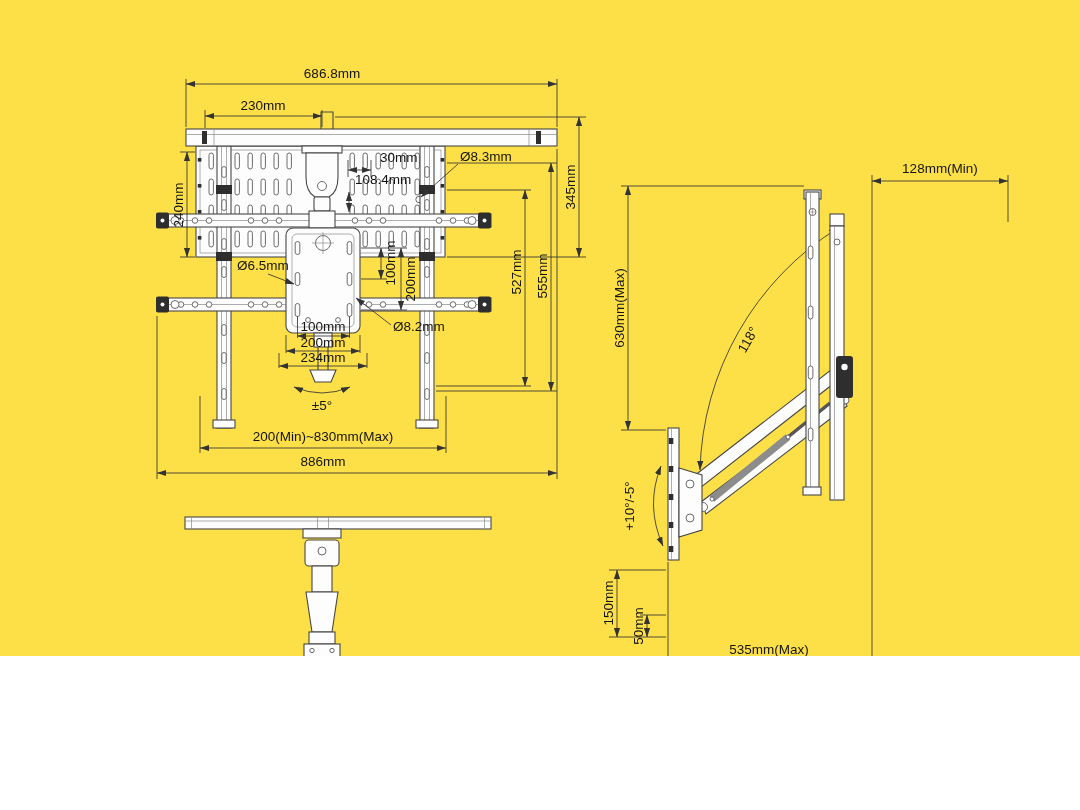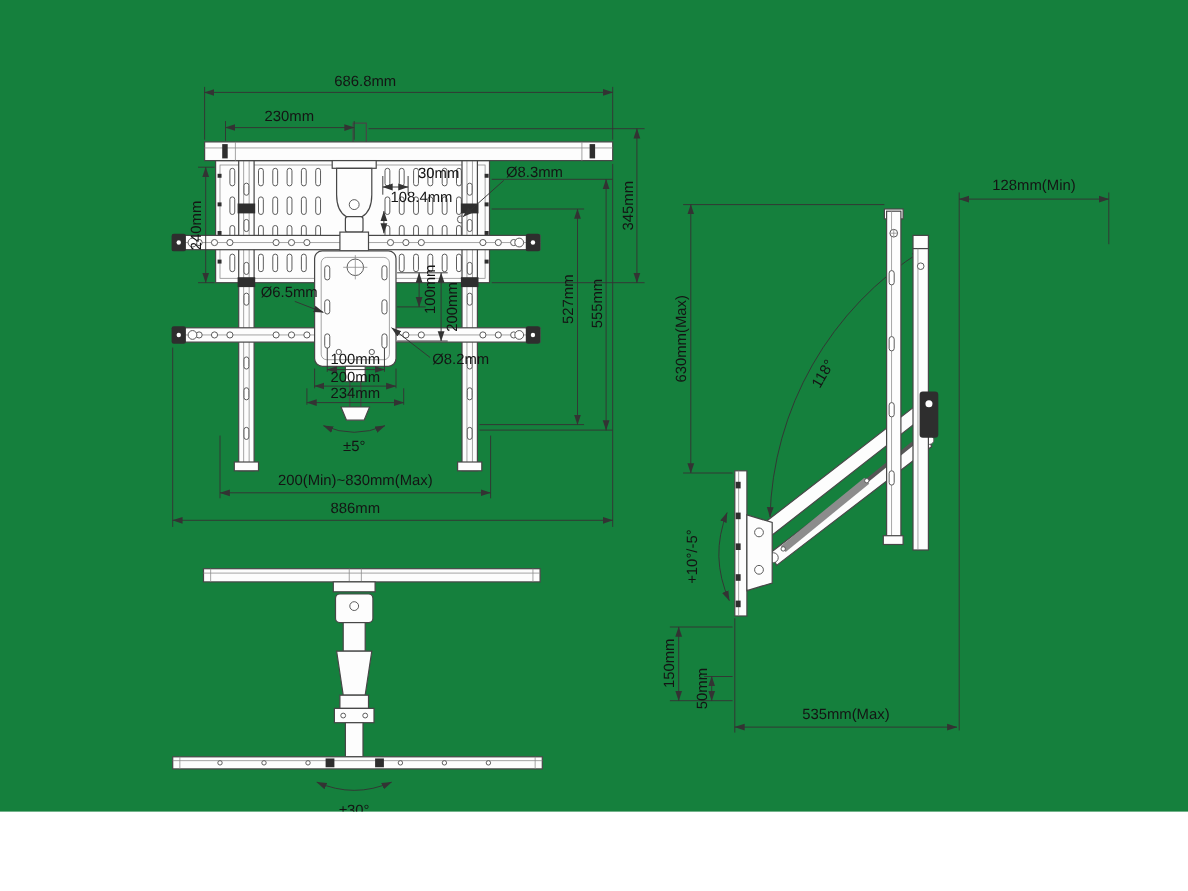--- a/index.html
+++ b/index.html
@@ -1,16 +1,16 @@
 <!DOCTYPE html>
 <html><head>
 <meta charset="utf-8">
 <style>
   html,body{margin:0;padding:0;background:#ffffff}
-  .stage{position:relative;width:1080px;height:738px;background:#15803d;overflow:hidden}
+  .stage{position:relative;width:1080px;height:656px;background:#fde047;overflow:hidden}
   svg{display:block}
   svg text{font-family:"Liberation Sans","DejaVu Sans",sans-serif;font-size:13.5px;fill:#141414}
   .o{fill:#fdfdfd;stroke:#474747;stroke-width:1.1}
   .o2{fill:none;stroke:#474747;stroke-width:1.1}
   .thin{fill:none;stroke:#8a8a8a;stroke-width:0.7}
   .dark{fill:#2e2e2e;stroke:none}
   .hole{fill:#ffffff;stroke:#5a5a5a;stroke-width:0.9}
   .dim{fill:none;stroke:#333333;stroke-width:0.85}
 </style>
 </head>

